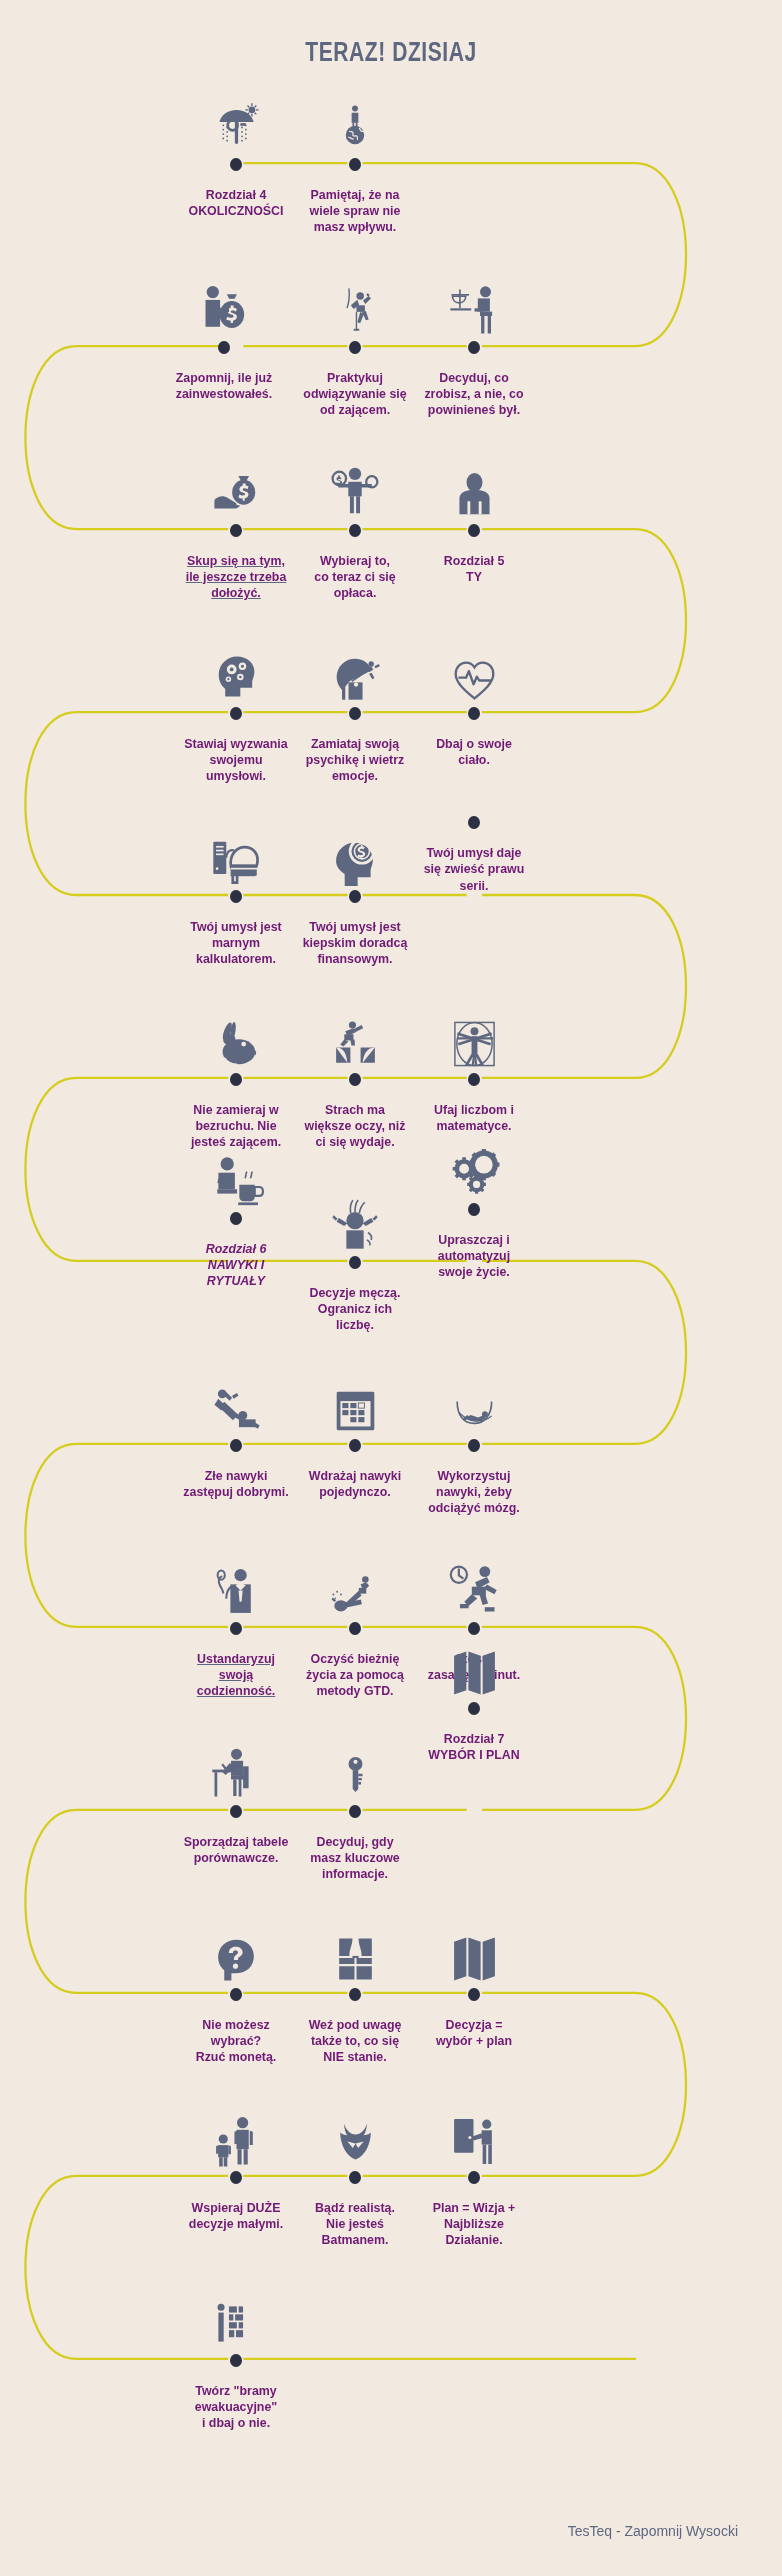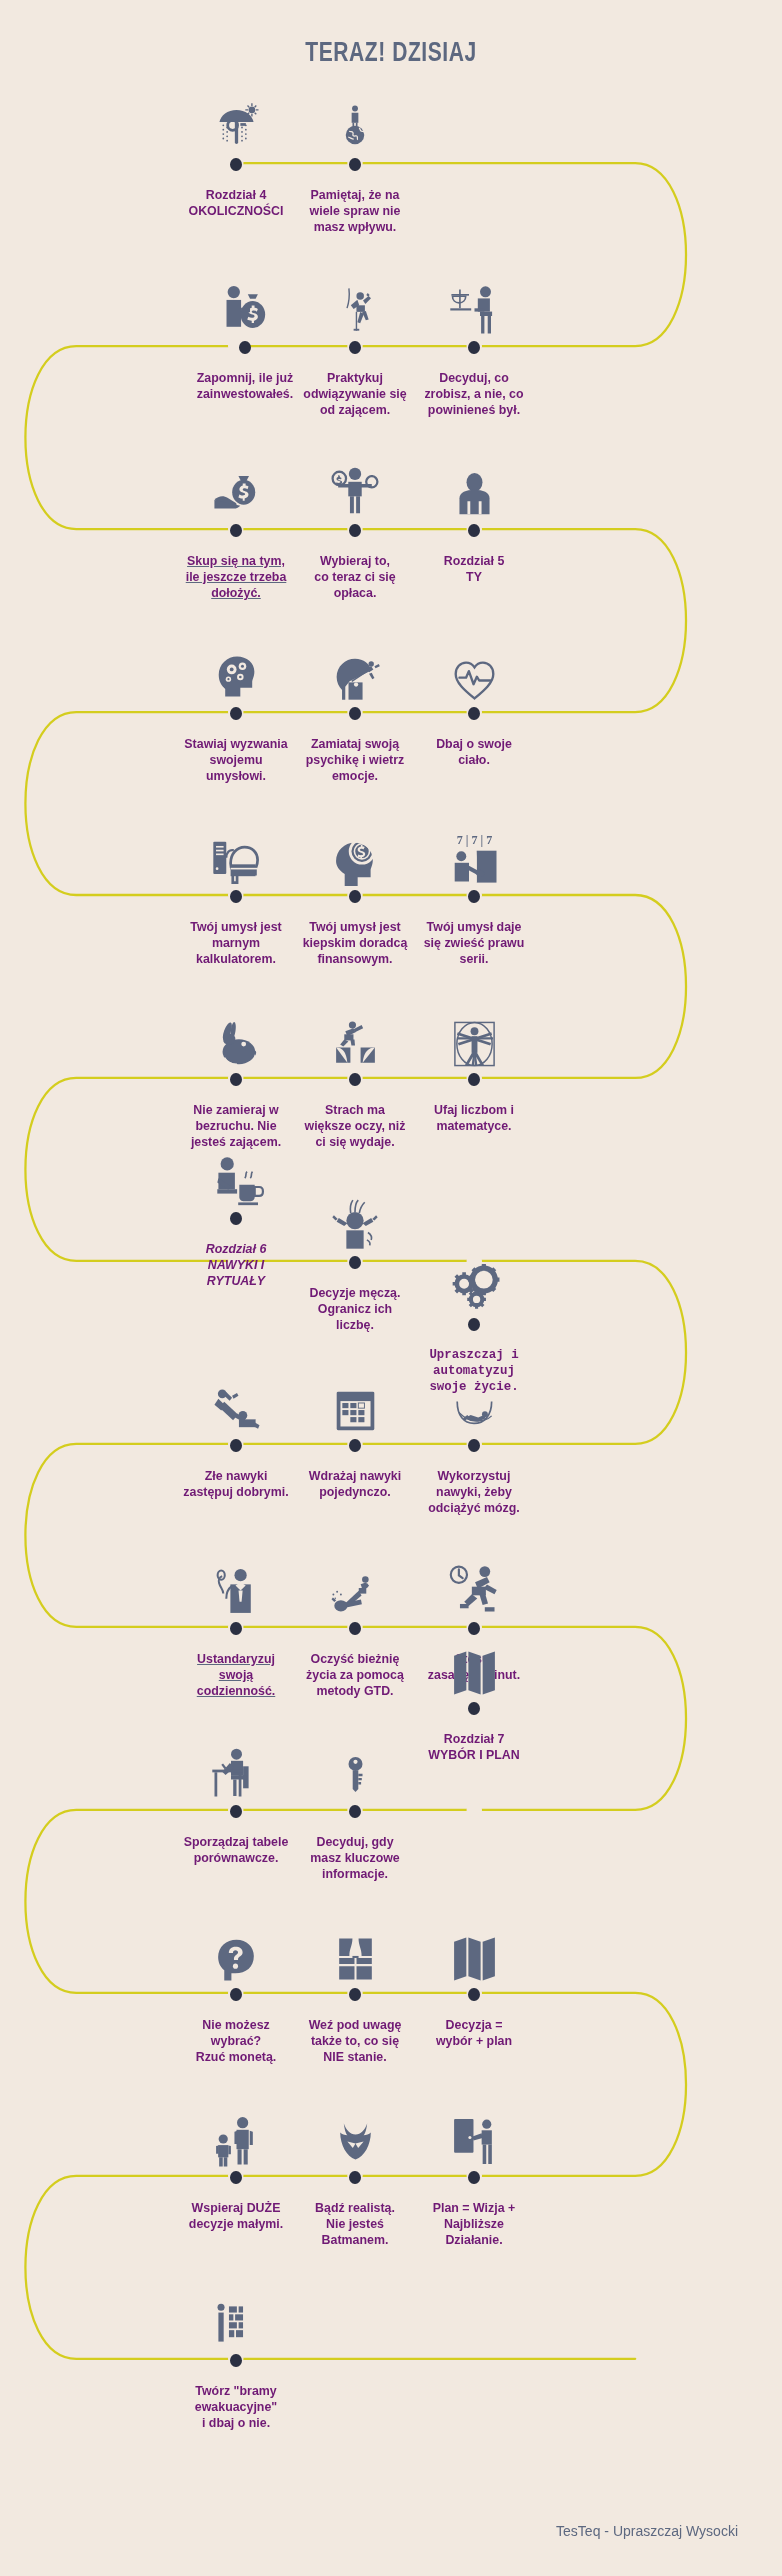--- a/index.html
+++ b/index.html
@@ -137,21 +137,21 @@
             <path d="M36 66c4 2 7 0 9 3s-2 6 1 8 7-2 9 1-1 7 2 8" fill="none" stroke="#f2e9e0" stroke-width="3"></path>
             <path d="M60 58c3 3 2 7 5 8s6-1 8 2" fill="none" stroke="#f2e9e0" stroke-width="3"></path>
             <path d="M34 80c5 1 8 5 13 5" fill="none" stroke="#f2e9e0" stroke-width="3"></path>
           </svg>
         </div>
         <div class="dot"></div>
         <div class="label">Pamiętaj, że na
 wiele spraw nie
 masz wpływu.</div>
       </div>
-      <div class="node" style="left: 245px; top: 267px;">
+      <div class="node" style="left: 224px; top: 267px;">
         <div class="icon">
           <svg width="56" height="56" viewBox="0 0 100 100" fill="#5d6880">
             <circle cx="30" cy="18" r="11"></circle>
             <path d="M17 32h26v48H17z"></path>
             <path d="M55 22h18l-4 8h-10z"></path>
             <ellipse cx="64" cy="58" rx="22" ry="24"></ellipse>
             <path d="M62 42v4c-4 1-6 3-6 6 0 7 11 5 11 9 0 2-2 3-5 3-2 0-4-1-6-2l-2 5c2 1 5 2 8 2v4h4v-4c5-1 7-4 7-7 0-7-11-6-11-9 0-2 2-2 4-2s4 1 5 2l2-5c-2-1-4-2-6-2v-4z" fill="#f2e9e0"></path>
             <path d="M43 46h16v8H43z"></path>
           </svg>
         </div>
@@ -323,31 +323,20 @@
             <circle cx="62" cy="34" r="14" fill="none" stroke="#f2e9e0" stroke-width="3"></circle>
             <path d="M60 22v3c-4 1-6 3-6 6 0 6 10 5 10 8 0 2-2 2-4 2-2 0-3 0-5-1l-1 4c1 1 3 1 5 1v3h3v-3c4-1 6-3 6-6 0-6-10-5-10-8 0-1 2-2 3-2 2 0 3 1 4 1l2-4c-1-1-3-1-4-1v-3z" fill="#f2e9e0"></path>
           </svg>
         </div>
         <div class="dot"></div>
         <div class="label">Twój umysł jest
 kiepskim doradcą
 finansowym.</div>
       </div>
       <div class="node" style="left: 474px; top: 816px;">
-        <div class="icon">
-          <svg width="55" height="55" viewBox="0 0 100 100" fill="#5d6880">
-            <text x="50" y="22" font-family="Liberation Serif, serif" font-size="22" font-weight="bold" text-anchor="middle" fill="#5d6880">7 | 7 | 7</text>
-            <path d="M54 34h36v58H54z"></path>
-            <path d="M54 34l-6 58h6z" fill="#f2e9e0"></path>
-            <circle cx="26" cy="44" r="9"></circle>
-            <path d="M14 56h26v34H14z"></path>
-            <path d="M34 58l22 12-3 7-22-12z"></path>
-            <ellipse cx="60" cy="75" rx="8" ry="6" transform="rotate(25 60 75)"></ellipse>
-          </svg>
-        </div>
         <div class="dot"></div>
         <div class="label">Twój umysł daje
 się zwieść prawu
 serii.</div>
       </div>
       <div class="node" style="left: 236px; top: 999px;">
         <div class="icon">
           <svg width="58" height="48" viewBox="0 0 100 100" fill="#5d6880">
             <ellipse cx="56" cy="62" rx="34" ry="26"></ellipse>
             <ellipse cx="36" cy="36" rx="13" ry="11" transform="rotate(-20 36 36)"></ellipse>
@@ -433,21 +422,21 @@
             <path d="M42 26c-2-12 0-18 4-24M50 24c0-12 2-18 6-22M58 26c2-12 6-16 10-20" fill="none" stroke="#5d6880" stroke-width="3"></path>
             <path d="M74 62c6 4 8 8 6 14" fill="none" stroke="#5d6880" stroke-width="3"></path>
             <path d="M72 76c5 2 7 6 5 10" fill="none" stroke="#5d6880" stroke-width="3"></path>
           </svg>
         </div>
         <div class="dot"></div>
         <div class="label">Decyzje męczą.
 Ogranicz ich
 liczbę.</div>
       </div>
-      <div class="node" style="left: 474px; top: 1244px; font-family: Liberation Mono, monospace;">
+      <div class="node" style="left: 474px; top: 1129px;">
         <div class="icon">
           <svg width="55" height="52" viewBox="0 0 100 100" fill="#5d6880">
             <g>
               <circle cx="68" cy="32" r="22" fill="none" stroke="#5d6880" stroke-width="10"></circle>
               <g stroke="#5d6880" stroke-width="8">
                 <path d="M68 2v10M68 52v10M38 32h10M88 32h10M47 11l7 7M82 46l7 7M89 11l-7 7M54 46l-7 7"></path>
               </g>
             </g>
             <g>
               <circle cx="30" cy="40" r="14" fill="none" stroke="#5d6880" stroke-width="9"></circle>
@@ -729,15 +718,15 @@
             </g>
           </svg>
         </div>
         <div class="dot"></div>
         <div class="label">Twórz "bramy
 ewakuacyjne"
 i dbaj o nie.</div>
       </div>
     </div>
 
-  <div class="footer">TesTeq - Upraszczaj Wysocki</div>
+  <div class="footer">TesTeq - Zapomnij Wysocki</div>
 </div>
 
 
 </body></html>

